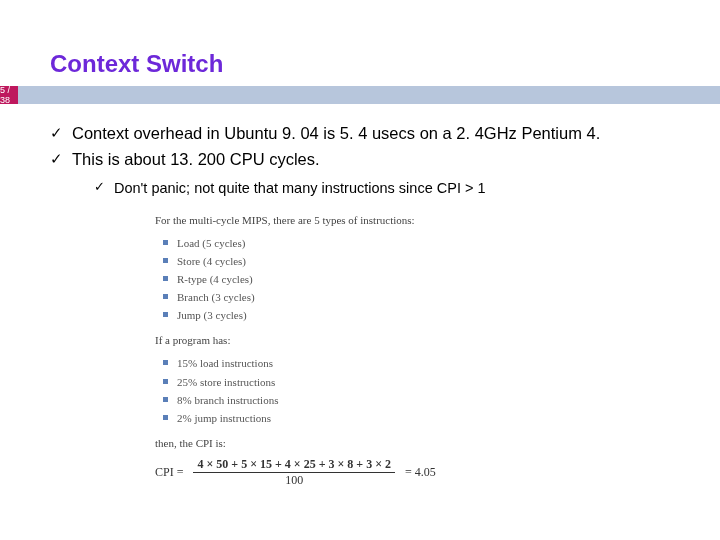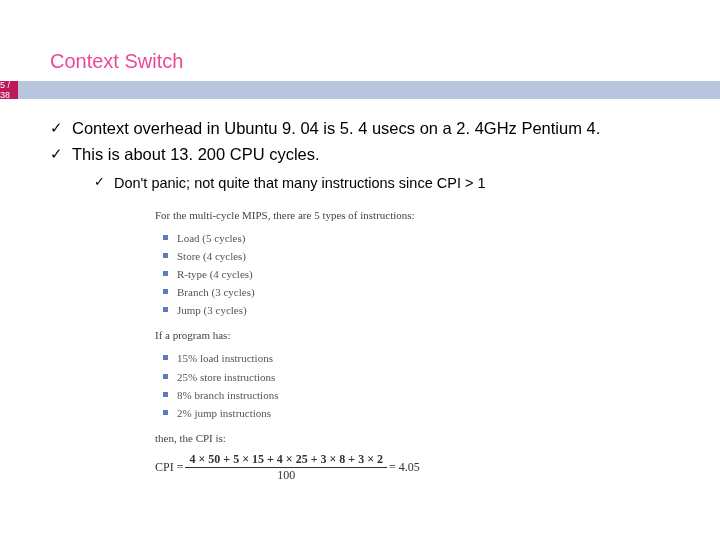--- a/index.html
+++ b/index.html
@@ -6,24 +6,24 @@
   body {
     width: 720px;
     height: 540px;
     background: #fff;
     font-family: "Segoe UI", Tahoma, Verdana, sans-serif;
     color: #000;
     position: relative;
     overflow: hidden;
   }
   .title {
-    font-size: 20px;
-    color: #ec4899;
+    font-size: 24px;
+    color: #6d28d9;
     padding: 50px 0 8px 50px;
-    font-weight: 400;
+    font-weight: 700;
   }
   .bar-row {
     display: flex;
     align-items: stretch;
     height: 18px;
   }
   .page-box {
     width: 18px;
     background: #be185d;
     color: #fff;
@@ -86,21 +86,21 @@
     left: 0;
     top: 5px;
     width: 5px;
     height: 5px;
     background: #5a7fb8;
   }
   .figure .midline { margin: 6px 0; color: #444; }
   .cpi-row {
     display: flex;
     align-items: center;
-    gap: 2px;
+    gap: 10px;
     margin-top: 6px;
     color: #333;
     font-size: 12px;
   }
   .frac {
     display: inline-flex;
     flex-direction: column;
     align-items: center;
     line-height: 1.1;
   }

